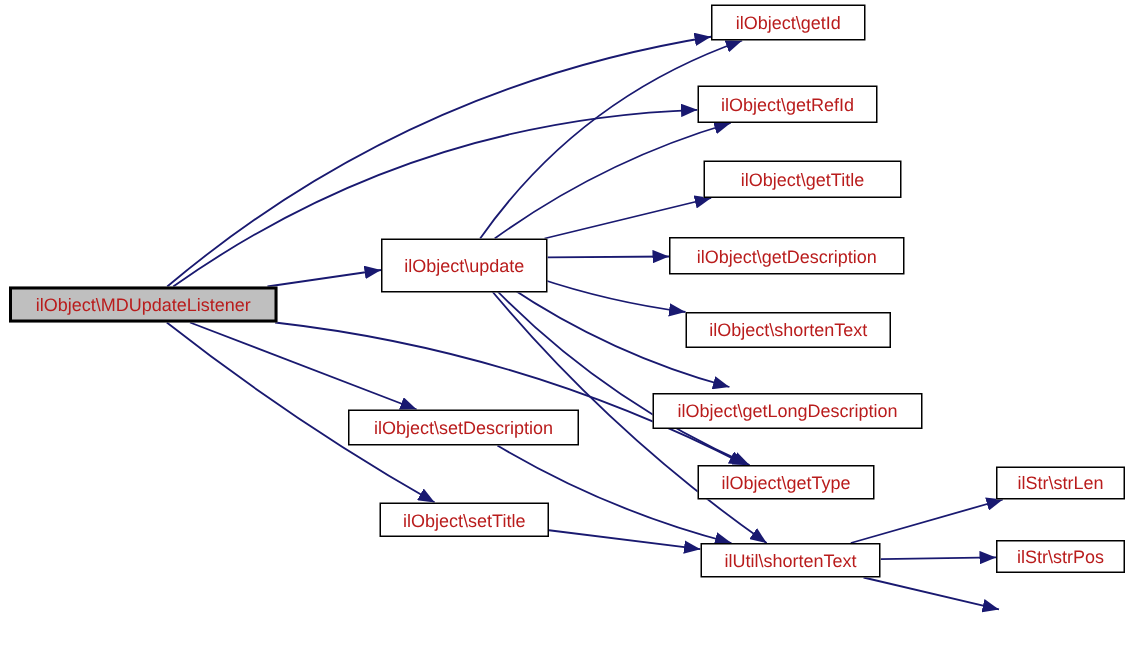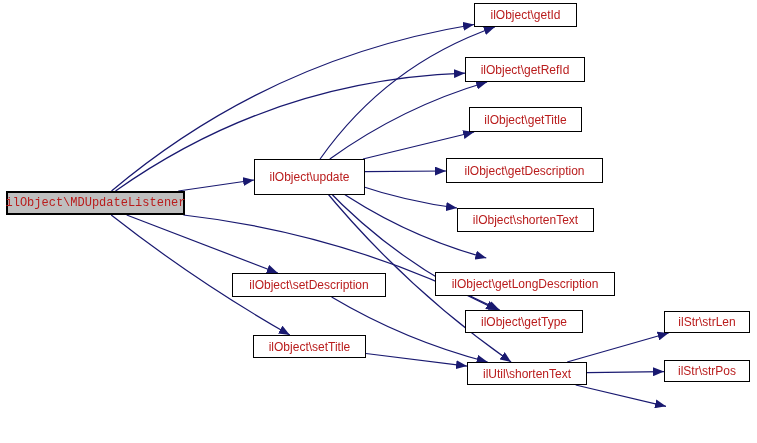--- a/index.html
+++ b/index.html
@@ -21,21 +21,20 @@
     display:flex;align-items:center;justify-content:center;
     background:var(--node-fill);
     border:1px solid var(--node-border);
     font-size:12px;line-height:1;color:#b91c1c;
     white-space:nowrap;cursor:pointer;
   }
   .node.root{
     background:var(--hl-fill);
     border-width:2px;
     cursor:default;
-    font-family:Liberation Mono, monospace;
   }
   .edge{fill:none;stroke:var(--edge-color);stroke-width:1.2px;}
 </style>
 </head>
 <body>
 
 <div id="graph">
 
   <svg id="edge-layer" width="757" height="443" viewBox="0 0 757 443" xmlns="http://www.w3.org/2000/svg">
     <defs>
@@ -65,27 +64,27 @@
     </svg>
 
   <div class="node root" style="left:6px;  top:191px; width:179px; height:24px">ilObject\MDUpdateListener</div>
 
   <div class="node" style="left:254px; top:159px; width:111px; height:36px">ilObject\update</div>
 
   <div class="node" style="left:474px; top:3px;   width:103px; height:24px">ilObject\getId</div>
 
   <div class="node" style="left:465px; top:57px;  width:120px; height:25px">ilObject\getRefId</div>
 
-  <div class="node" style="left:469px; top:107px; width:113px; height:25px">ilObject\getTitle</div>
+  <div class="node" style="left:469px; top:107px; width:132px; height:25px">ilObject\getTitle</div>
 
   <div class="node" style="left:446px; top:158px; width:157px; height:25px">ilObject\getDescription</div>
 
   <div class="node" style="left:457px; top:208px; width:137px; height:24px">ilObject\shortenText</div>
 
-  <div class="node" style="left:435px; top:272px; width:180px; height:24px">ilObject\getLongDescription</div>
+  <div class="node" style="left:435px; top:262px; width:180px; height:24px">ilObject\getLongDescription</div>
 
   <div class="node" style="left:465px; top:310px; width:118px; height:23px">ilObject\getType</div>
 
   <div class="node" style="left:467px; top:362px; width:120px; height:23px">ilUtil\shortenText</div>
 
   <div class="node" style="left:232px; top:273px; width:154px; height:24px">ilObject\setDescription</div>
 
   <div class="node" style="left:253px; top:335px; width:113px; height:23px">ilObject\setTitle</div>
 
   <div class="node" style="left:664px; top:311px; width:86px; height:22px">ilStr\strLen</div>

